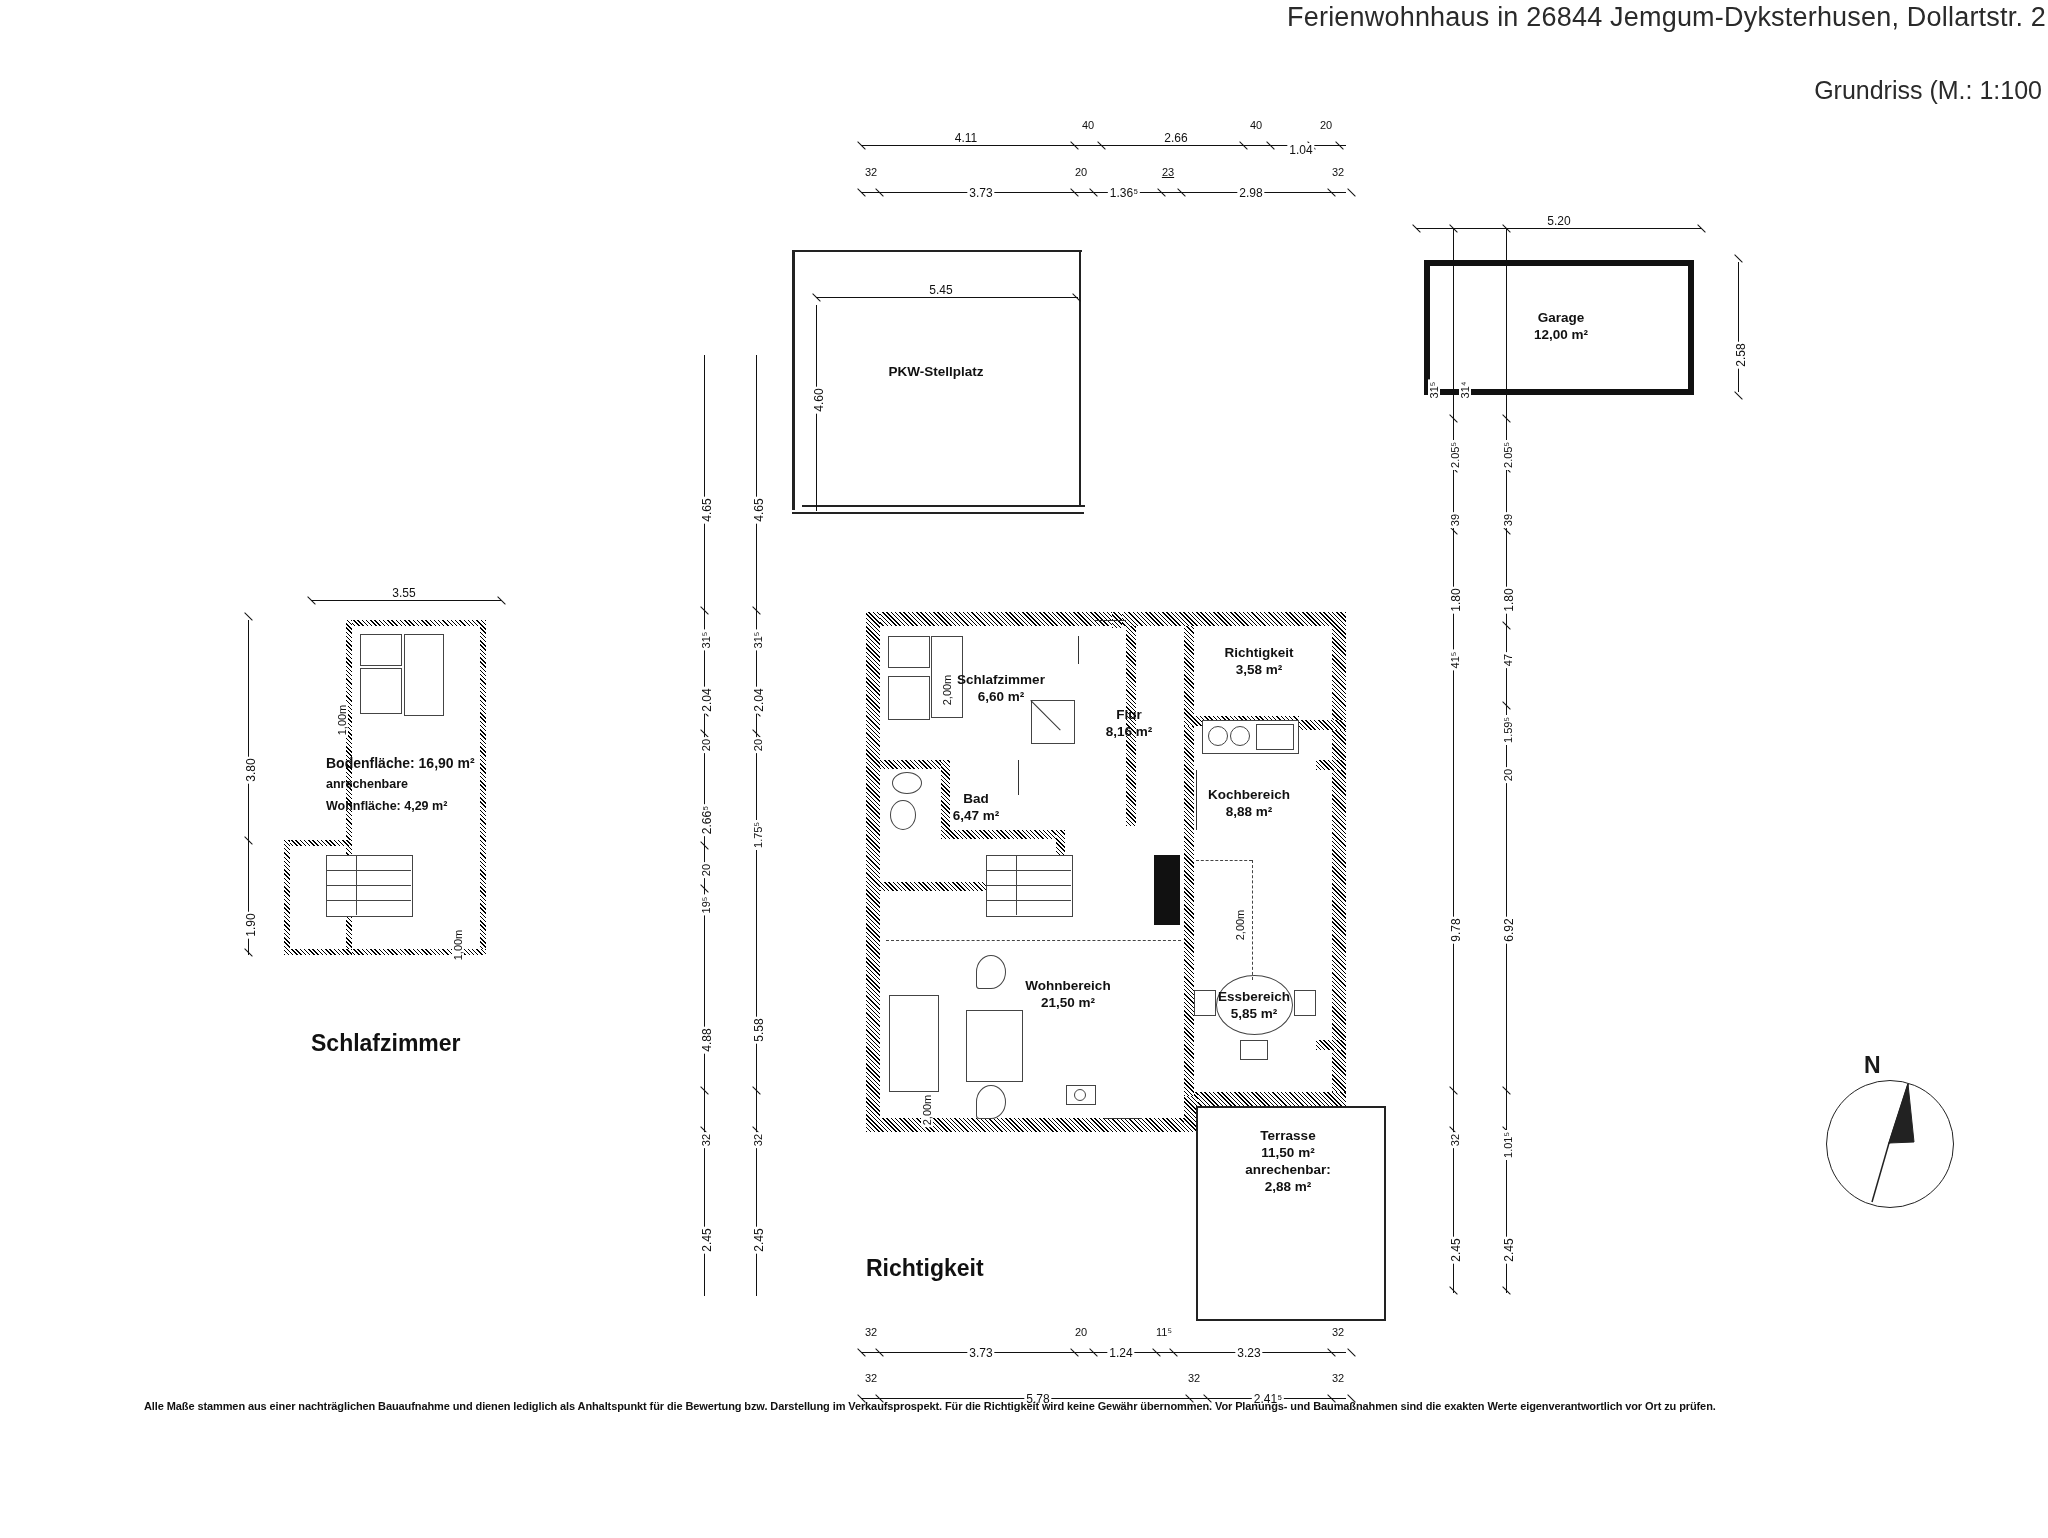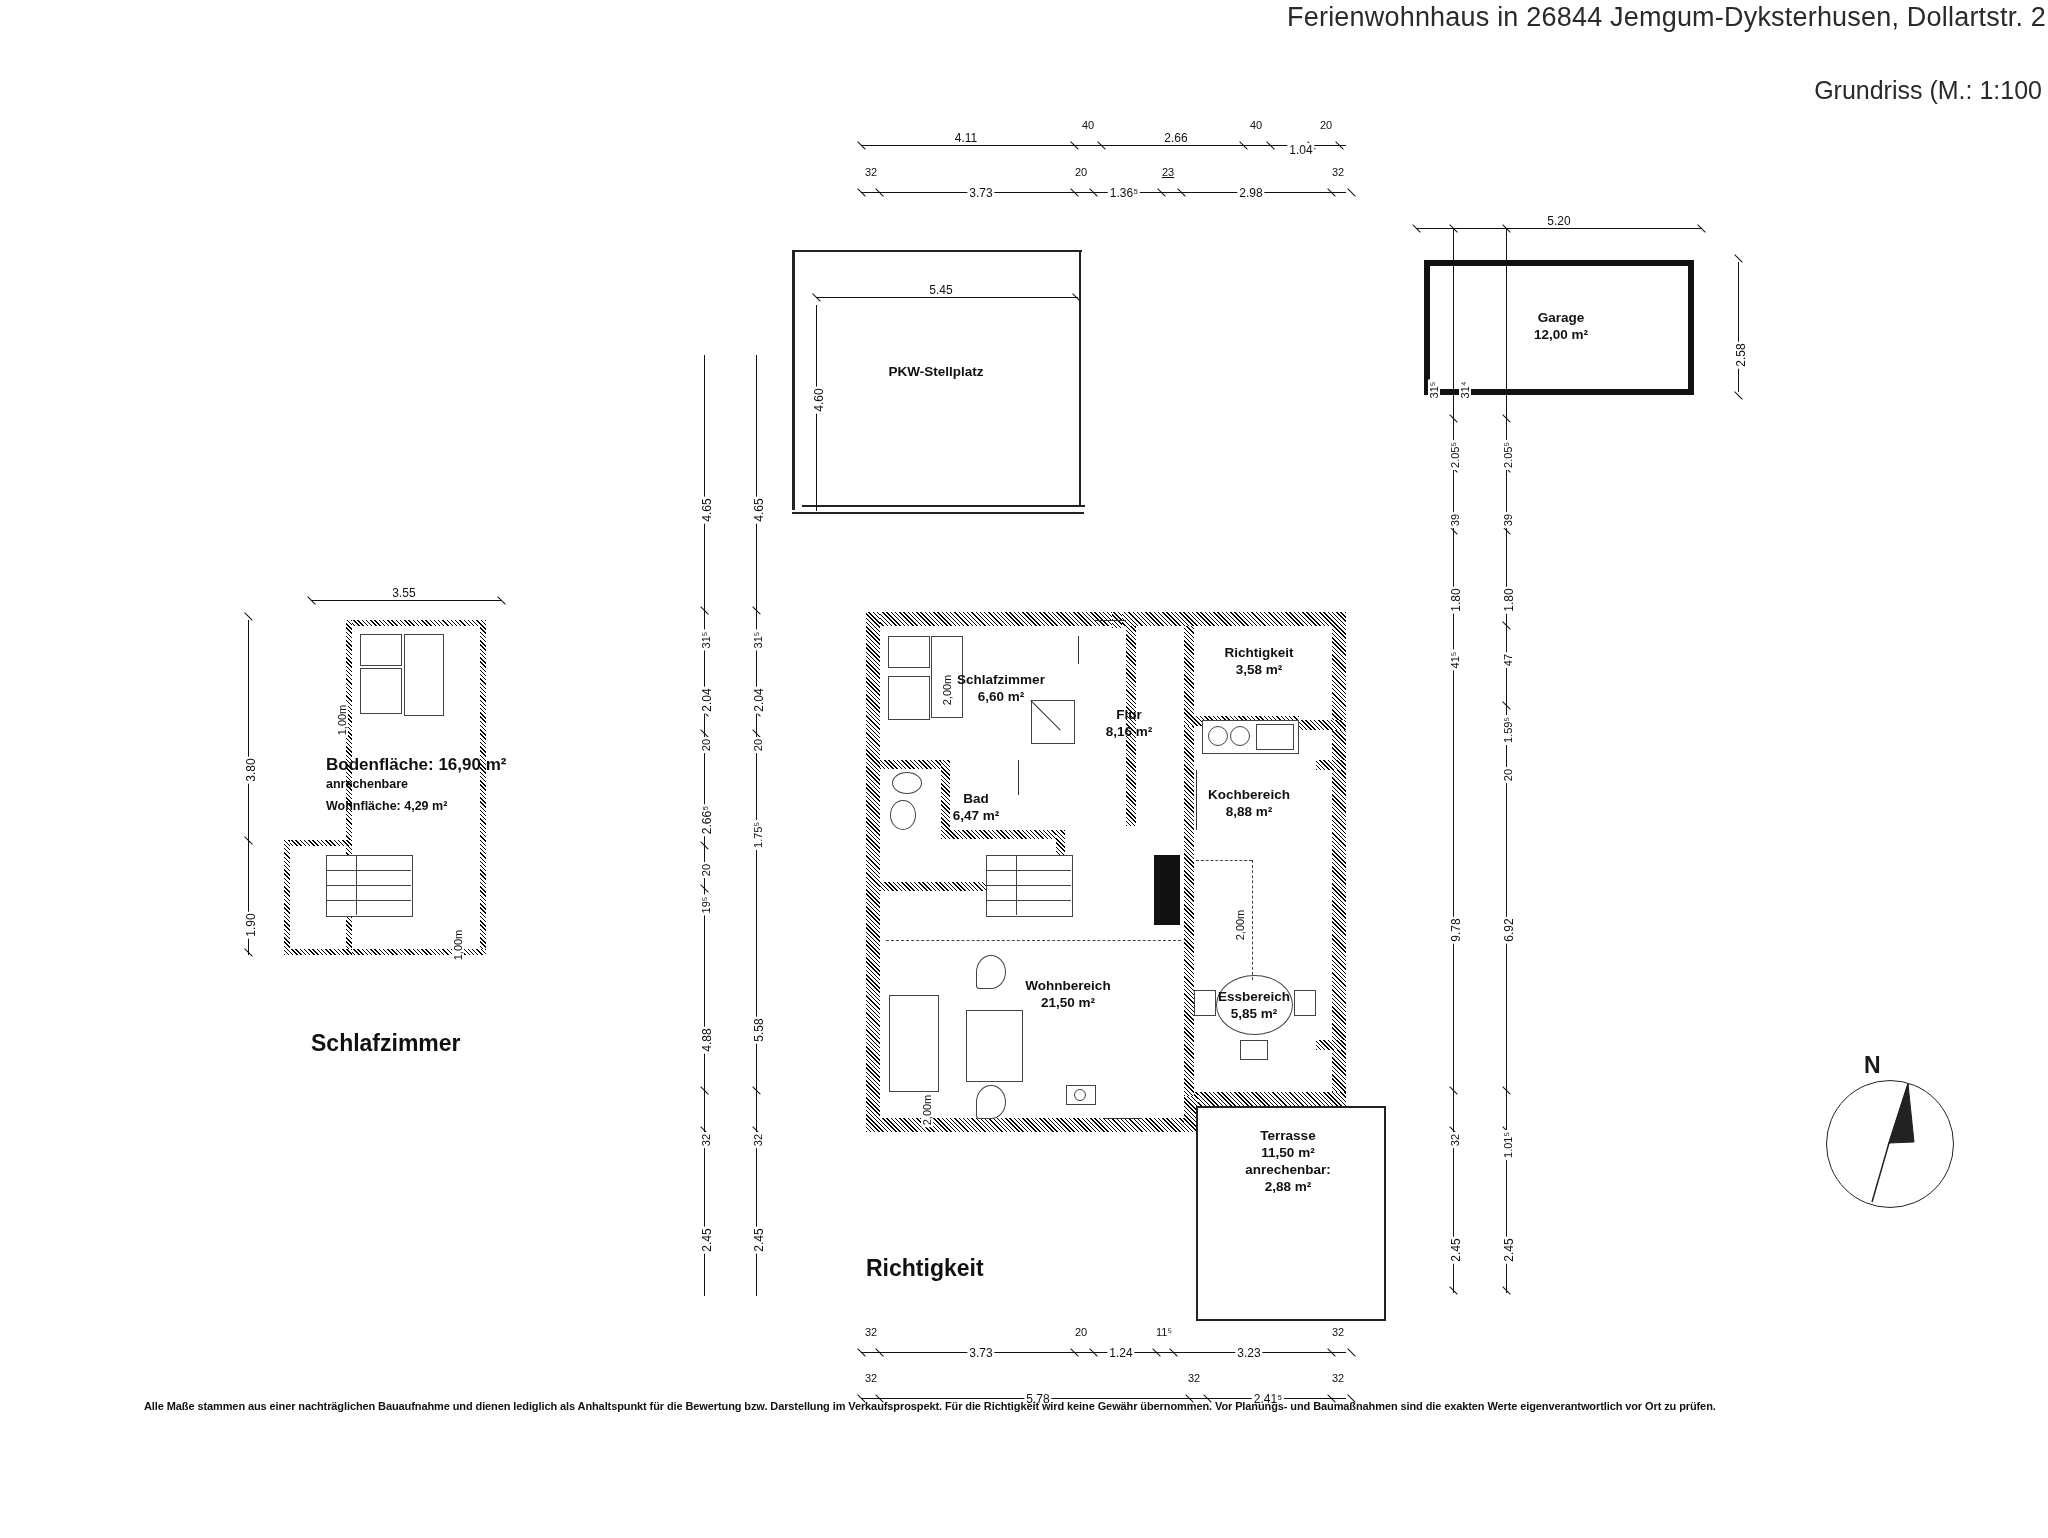--- a/index.html
+++ b/index.html
@@ -514,21 +514,21 @@
     <div class="furn" style="left:344px; top:634px; width:40px; height:30px;"></div>
     <div class="furn" style="left:344px; top:668px; width:40px; height:44px;"></div>
     <div class="furn" style="left:388px; top:634px; width:38px; height:80px;"></div>
 
     <div class="furn" style="left:310px; top:855px; width:85px; height:60px;"></div>
     <div class="thinline" style="left:310px; top:870px; width:85px; height:1px; background:#444;"></div>
     <div class="thinline" style="left:310px; top:885px; width:85px; height:1px; background:#444;"></div>
     <div class="thinline" style="left:310px; top:900px; width:85px; height:1px; background:#444;"></div>
     <div class="thinline" style="left:340px; top:855px; width:1px; height:60px; background:#444;"></div>
   </div>
-  <div class="lbl b" style="left:310px; top:755px; font-size:17px;">Bodenfläche: 16,90 m²</div>
+  <div class="lbl b" style="left:310px; top:755px; font-size:14px;">Bodenfläche: 16,90 m²</div>
   <div class="lbl b" style="left:310px; top:777px; font-size:12.5px;">anrechenbare</div>
   <div class="lbl b" style="left:310px; top:799px; font-size:12.5px;">Wohnfläche: 4,29 m²</div>
   <div class="dimtxt-v small" style="left:320px; top:720px;">1,00m</div>
   <div class="dimtxt-v small" style="left:436px; top:945px;">1,00m</div>
 
   <div>
     <div class="dimline h" style="left:295px; top:600px; width:190px;"></div>
     <div class="tick a" style="left:290px; top:600px;"></div>
     <div class="tick a" style="left:480px; top:600px;"></div>
     <div class="dimtxt" style="left:388px; top:586px;">3.55</div>

